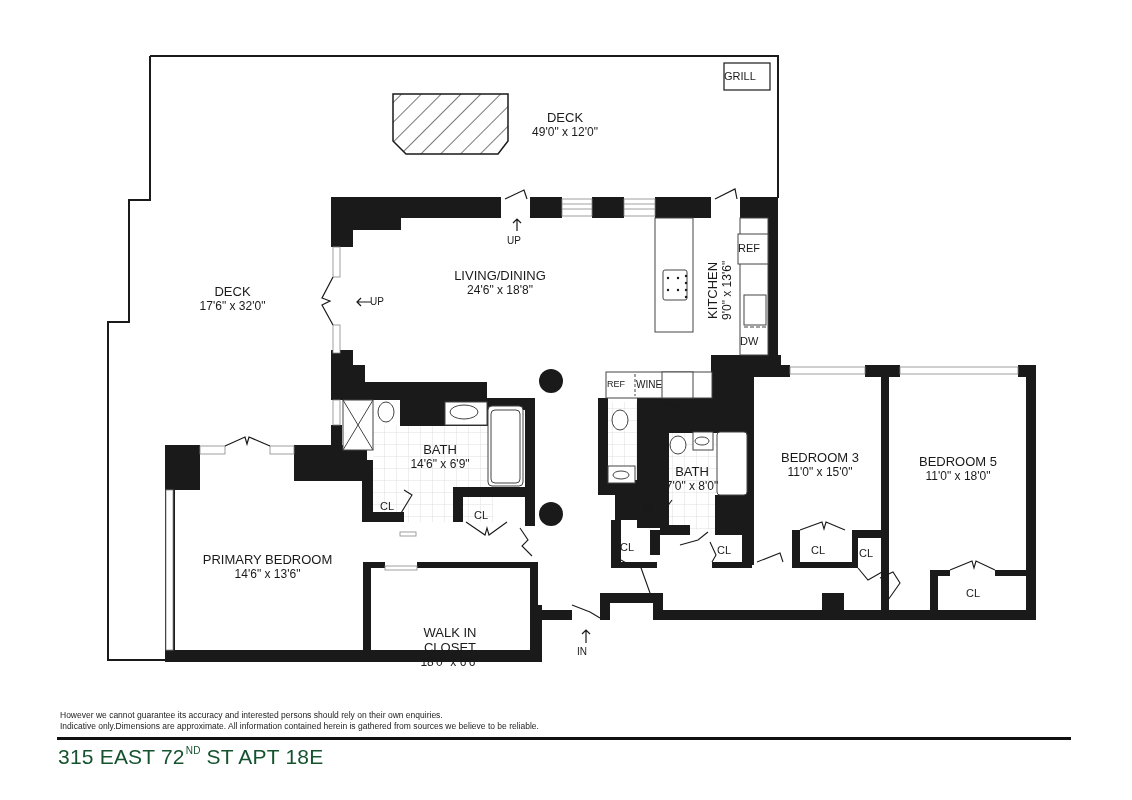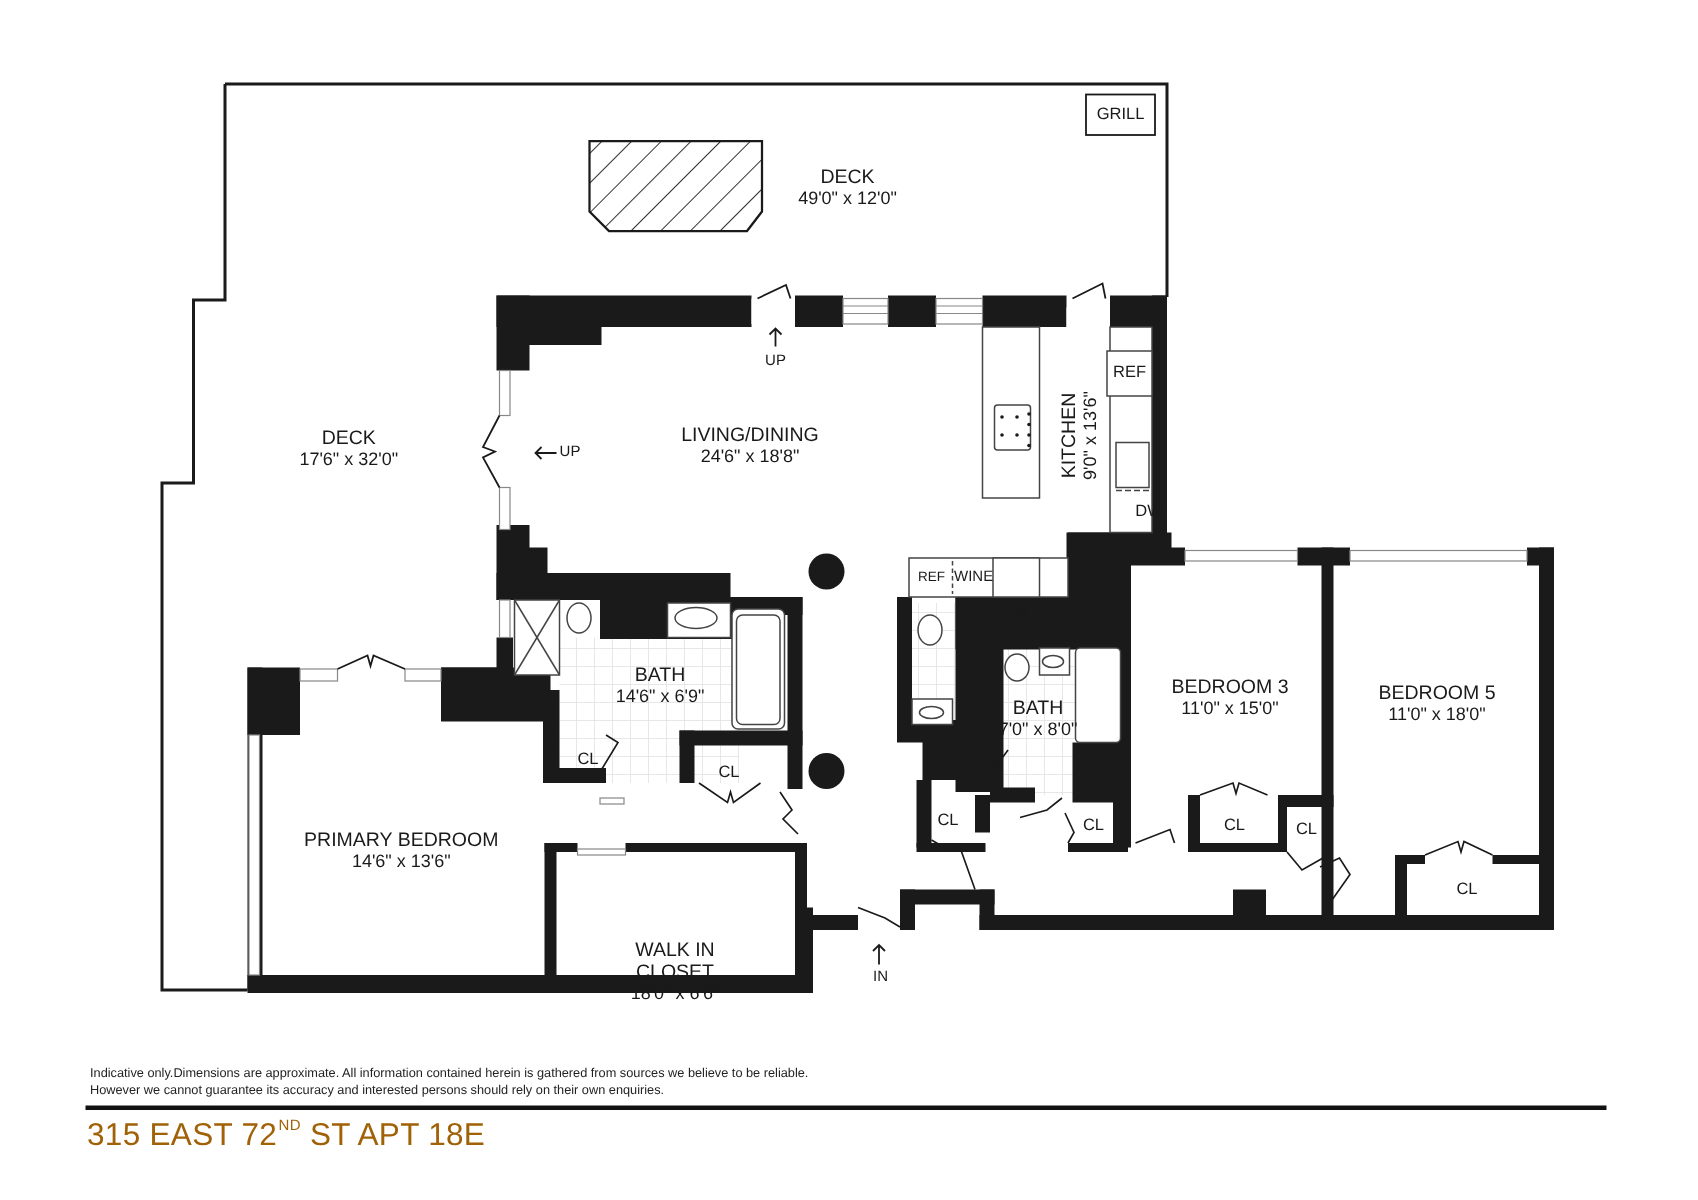--- a/index.html
+++ b/index.html
@@ -5,23 +5,23 @@
   html, body { margin: 0; padding: 0; background: #ffffff; }
   body { width: 1132px; height: 800px; position: relative; overflow: hidden; font-family: "Liberation Sans", sans-serif; color: #1a1a1a; }
   #plan { position: absolute; left: 0; top: 0; width: 1132px; height: 800px; }
   .lbl { position: absolute; text-align: center; font-family: "Liberation Sans", sans-serif; color: #1a1a1a; line-height: 1.15; white-space: nowrap; }
   .lbl .name { font-size: 13px; display: block; }
   .lbl .dim { font-size: 12px; display: block; }
   .small { font-size: 11px; }
   .vert { transform: rotate(-90deg); transform-origin: center center; }
   .disclaimer { position: absolute; left: 60px; top: 710px; font-size: 8.5px; line-height: 11px; color: #222; white-space: nowrap; }
   .rule { position: absolute; left: 57px; top: 737px; width: 1014px; height: 3px; background: #111; }
-  .address { position: absolute; left: 58px; top: 745px; font-size: 21px; letter-spacing: 0.2px; color: #a16207; white-space: nowrap; }
+  .address { position: absolute; left: 58px; top: 745px; font-size: 21px; letter-spacing: 0.2px; color: #14532d; white-space: nowrap; }
   .address sup { font-size: 10px; vertical-align: 10px; margin-left: 1px; }
-  .boxlabel { position: absolute; font-size: 11px; text-align: center; }
+  .boxlabel { position: absolute; font-size: 11px; }
 </style>
 </head>
 <body>
 
 <svg id="plan" viewBox="0 0 1132 800" xmlns="http://www.w3.org/2000/svg">
   <defs>
     <pattern id="tile" width="12" height="12" patternUnits="userSpaceOnUse">
       <rect width="12" height="12" fill="#fff"></rect>
       <path d="M12 0 L0 0 0 12" fill="none" stroke="#e0e0e0" stroke-width="1"></path>
     </pattern>
@@ -214,21 +214,21 @@
 </svg>
 
 <div class="lbl" style="left:520px;top:111px;width:90px;">
   <span class="name">DECK</span>
   <span class="dim">49'0" x 12'0"</span>
 </div>
 <div class="lbl" style="left:185px;top:285px;width:95px;">
   <span class="name">DECK</span>
   <span class="dim">17'6" x 32'0"</span>
 </div>
-<div class="lbl" style="left:440px;top:283px;width:120px;">
+<div class="lbl" style="left:440px;top:269px;width:120px;">
   <span class="name">LIVING/DINING</span>
   <span class="dim">24'6" x 18'8"</span>
 </div>
 <div class="lbl vert" style="left:675px;top:276px;width:90px;">
   <span class="name">KITCHEN</span>
   <span class="dim">9'0" x 13'6"</span>
 </div>
 <div class="lbl" style="left:400px;top:443px;width:80px;">
   <span class="name">BATH</span>
   <span class="dim">14'6" x 6'9"</span>
@@ -269,17 +269,17 @@
 <div class="boxlabel" style="left:717px;top:544px;width:24px;">CL</div>
 <div class="boxlabel" style="left:811px;top:544px;width:24px;">CL</div>
 <div class="boxlabel" style="left:859px;top:547px;width:24px;">CL</div>
 <div class="boxlabel" style="left:966px;top:587px;width:24px;">CL</div>
 
 <div class="boxlabel" style="left:507px;top:235px;width:20px;font-size:10px;">UP</div>
 <div class="boxlabel" style="left:370px;top:296px;width:20px;font-size:10px;">UP</div>
 <div class="boxlabel" style="left:577px;top:646px;width:20px;font-size:10px;">IN</div>
 
 <div class="disclaimer">
+  <div>However we cannot guarantee its accuracy and interested persons should rely on their own enquiries.</div>
   <div>Indicative only.Dimensions are approximate. All information contained herein is gathered from sources we believe to be reliable.</div>
-  <div>However we cannot guarantee its accuracy and interested persons should rely on their own enquiries.</div>
 </div>
 <div class="rule"></div>
 <div class="address"><span>315 EAST 72</span><sup>ND</sup><span> ST APT 18E</span></div>
 
 </body></html>

